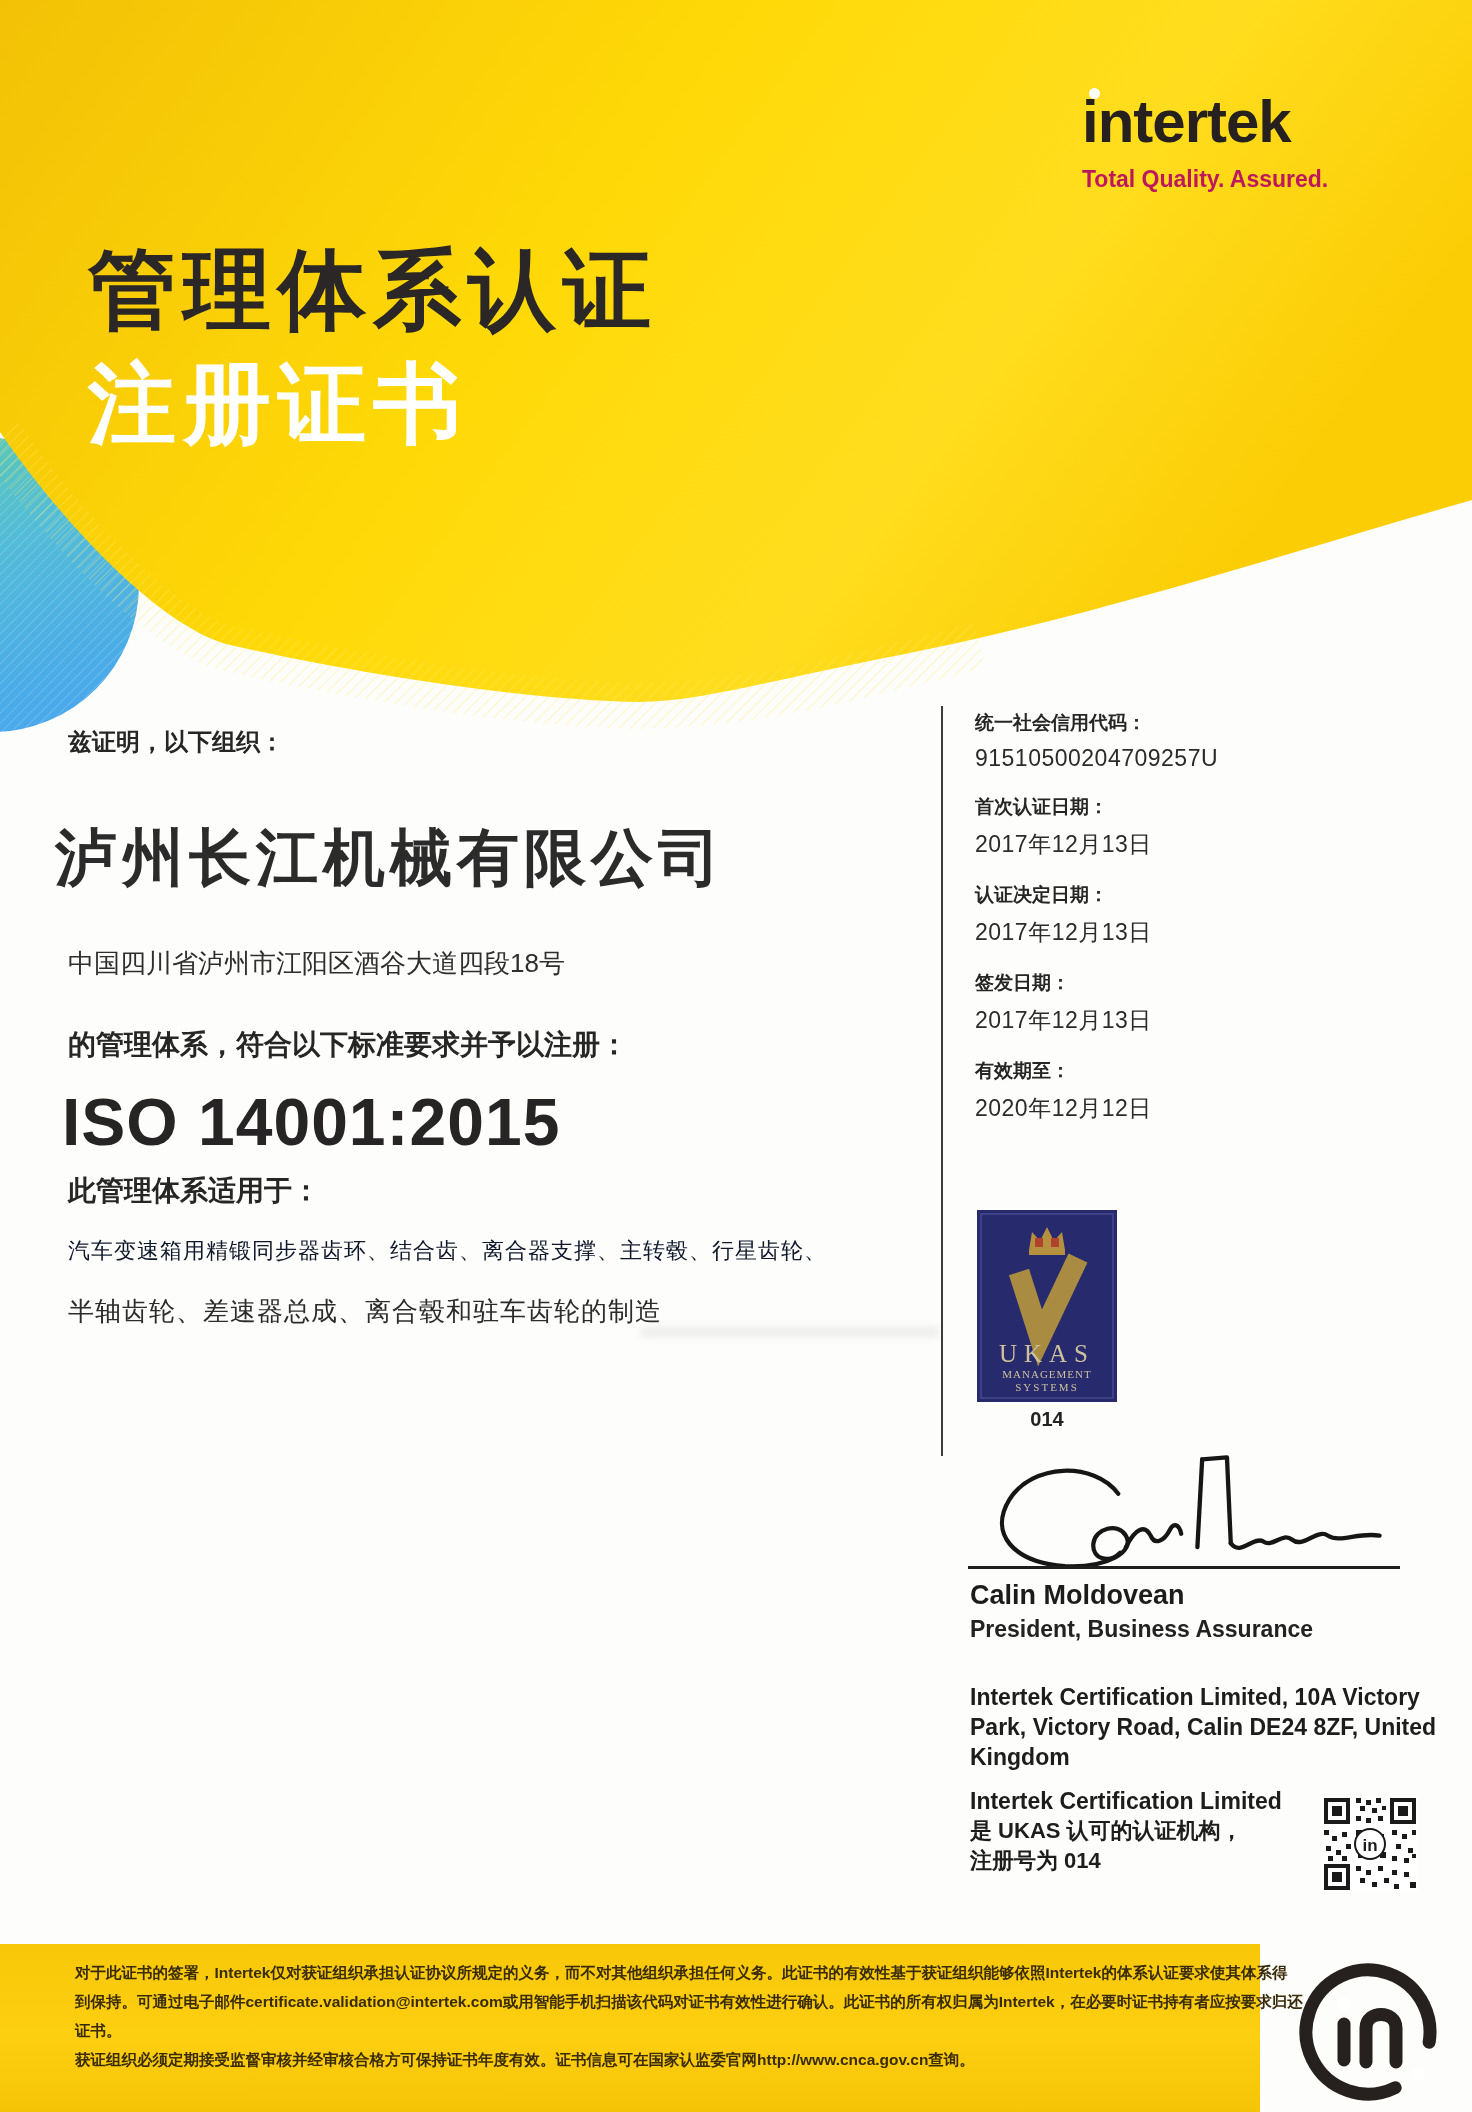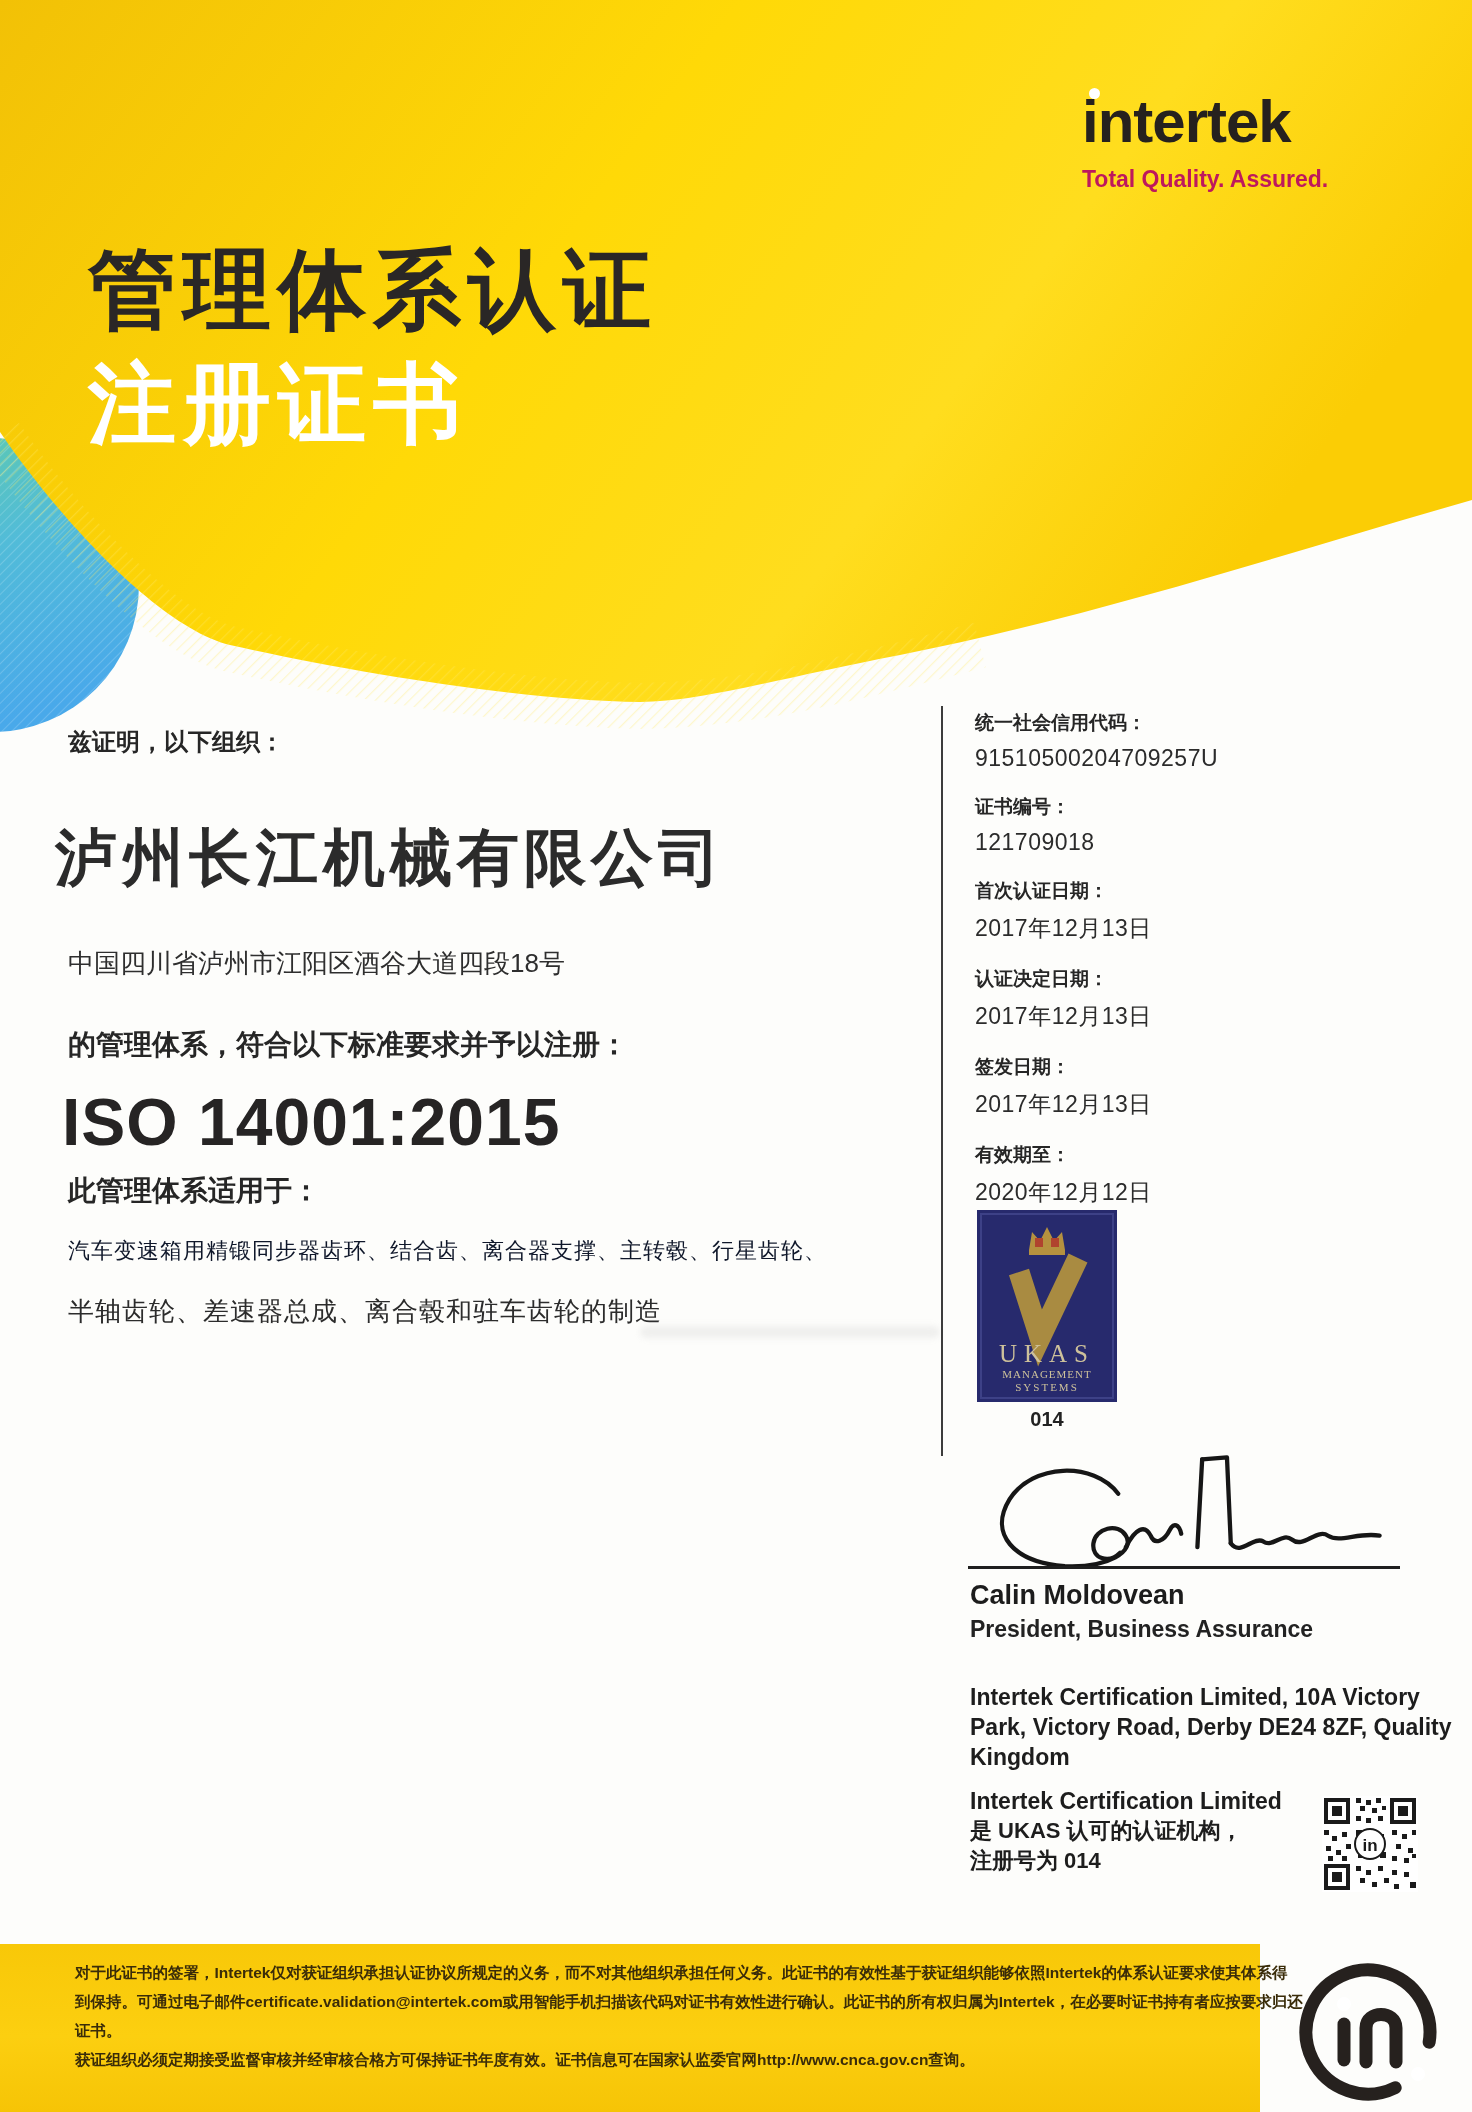--- a/index.html
+++ b/index.html
@@ -113,24 +113,20 @@
   <div class="ghost-smudge"></div>
 
   <div class="v-divider"></div>
 
   <div class="details">
     <div class="detail-pair">
       <div class="detail-label">统一社会信用代码：</div>
       <div class="detail-value">91510500204709257U</div>
     </div>
     <div class="detail-pair">
-      <div class="detail-label">证书编号：</div>
-      <div class="detail-value">121709018</div>
-    </div>
-    <div class="detail-pair">
       <div class="detail-label">首次认证日期：</div>
       <div class="detail-value">2017年12月13日</div>
     </div>
     <div class="detail-pair">
       <div class="detail-label">认证决定日期：</div>
       <div class="detail-value">2017年12月13日</div>
     </div>
     <div class="detail-pair">
       <div class="detail-label">签发日期：</div>
       <div class="detail-value">2017年12月13日</div>
@@ -167,21 +163,21 @@
       <path d="M238,14 L264,12 L268,102"></path>
       <path d="M268,102 C278,116 292,94 302,100 C312,107 322,90 332,98 C344,108 358,86 370,94 C382,102 402,90 424,94"></path>
     </g>
   </svg>
   <div class="sig-line"></div>
   <div class="sig-name">Calin Moldovean</div>
   <div class="sig-title">President, Business Assurance</div>
 
   <div class="issuer-address">
     <div>Intertek Certification Limited, 10A Victory</div>
-    <div>Park, Victory Road, Derby DE24 8ZF, Quality</div>
+    <div>Park, Victory Road, Calin DE24 8ZF, United</div>
     <div>Kingdom</div>
   </div>
 
   <div class="issuer-accred">
     <div>Intertek Certification Limited</div>
     <div class="cjk">是 UKAS 认可的认证机构，</div>
     <div class="cjk">注册号为 014</div>
   </div>
 
   <svg class="qr" viewBox="0 0 96 96">

